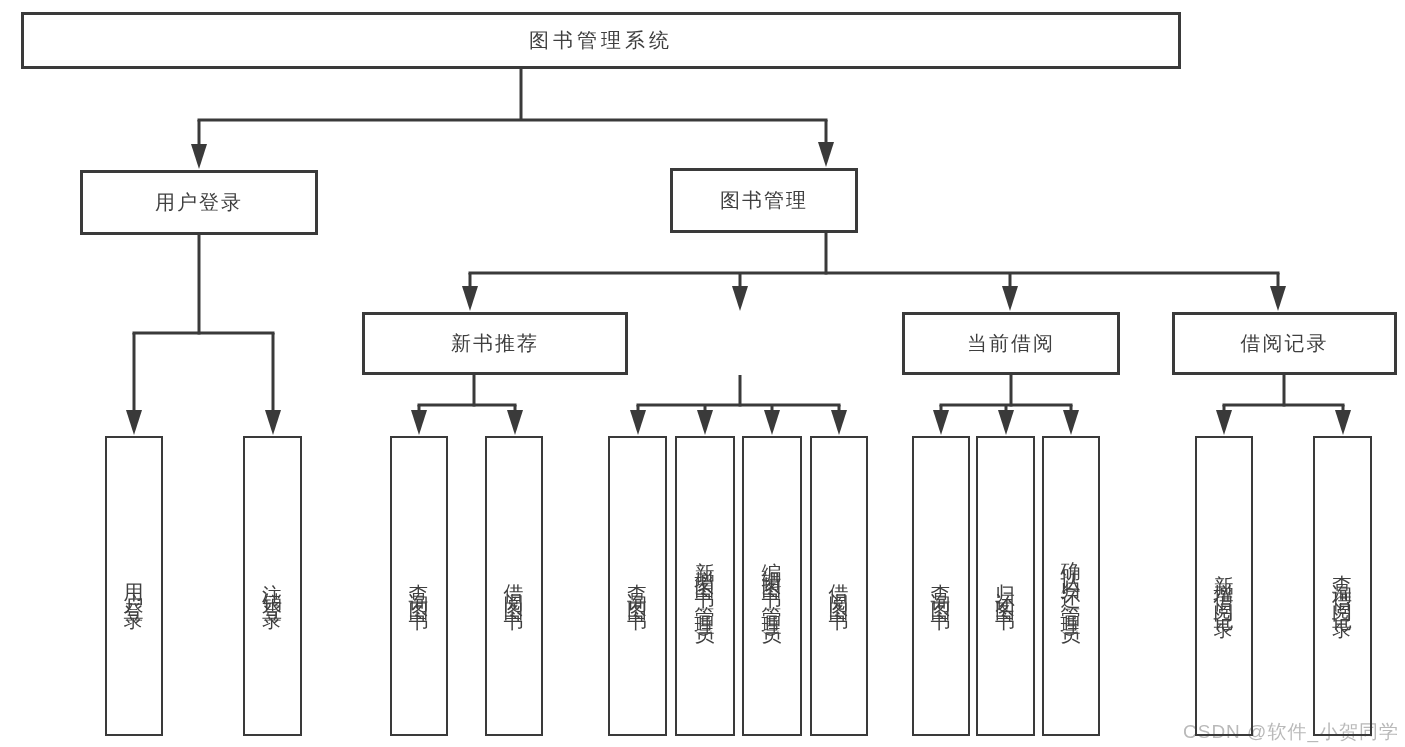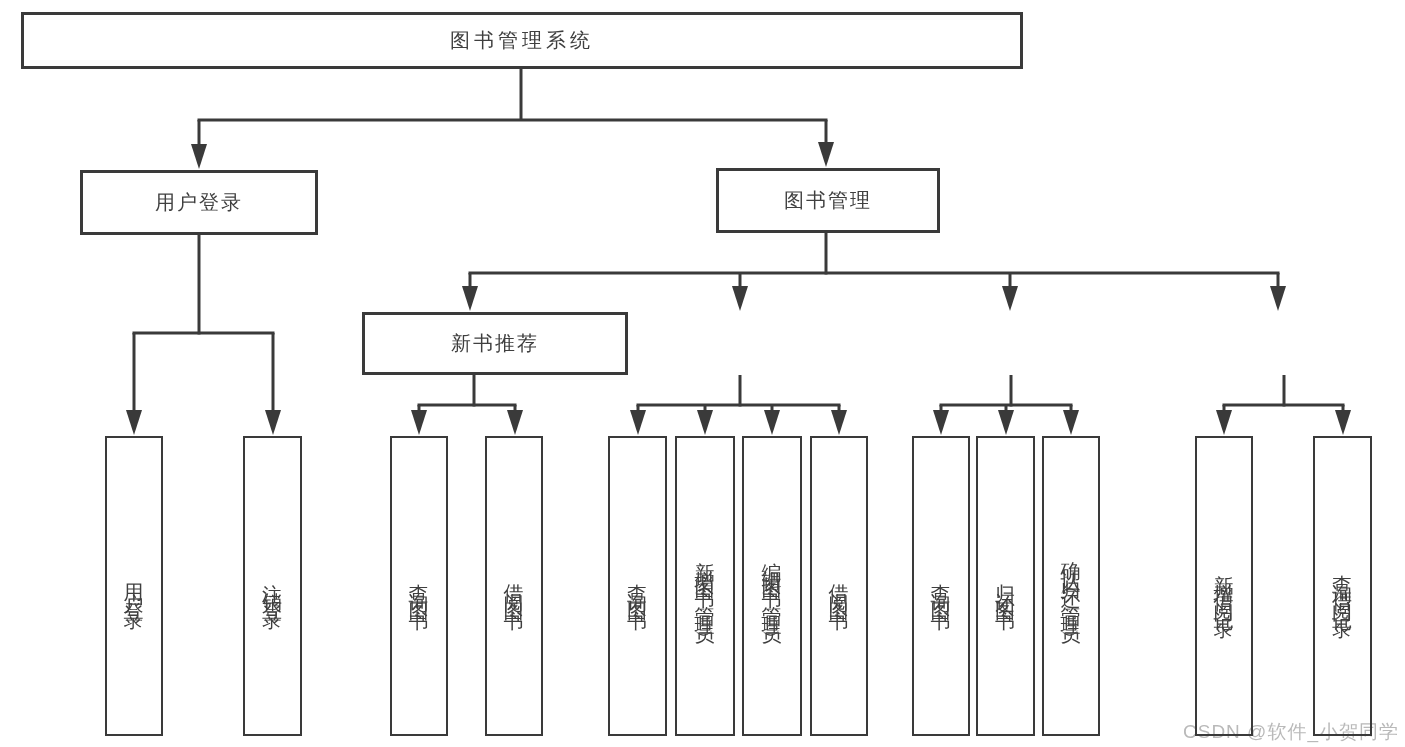--- a/index.html
+++ b/index.html
@@ -109,33 +109,39 @@
       <polygon points="772,435 764,410 780,410"></polygon>
       <polygon points="839,435 831,410 847,410"></polygon>
       <polygon points="941,435 933,410 949,410"></polygon>
       <polygon points="1006,435 998,410 1014,410"></polygon>
       <polygon points="1071,435 1063,410 1079,410"></polygon>
       <polygon points="1224,435 1216,410 1232,410"></polygon>
       <polygon points="1343,435 1335,410 1351,410"></polygon>
     </g>
   </svg>
 
-  <div class="node root h" style="left:21px;top:12px;width:1002px;height:57px">
+  <div class="node root h" style="left:21px;top:12px;width:1160px;height:57px">
     <span>图书管理系统</span>
   </div>
 
   <div class="node h" style="left:80px;top:170px;width:238px;height:65px">
     <span>用户登录</span>
   </div>
-  <div class="node h" style="left:716px;top:168px;width:224px;height:65px">
+  <div class="node h" style="left:670px;top:168px;width:188px;height:65px">
     <span>图书管理</span>
   </div>
 
   <div class="node h" style="left:362px;top:312px;width:266px;height:63px">
     <span>新书推荐</span>
+  </div>
+  <div class="node h" style="left:902px;top:312px;width:218px;height:63px">
+    <span>当前借阅</span>
+  </div>
+  <div class="node h" style="left:1172px;top:312px;width:225px;height:63px">
+    <span>借阅记录</span>
   </div>
 
   <div class="node leaf" style="left:105px;top:436px;width:58px;height:300px">
     <span class="vtext">用户登录</span>
   </div>
   <div class="node leaf" style="left:243px;top:436px;width:59px;height:300px">
     <span class="vtext">注销登录</span>
   </div>
 
   <div class="node leaf" style="left:390px;top:436px;width:58px;height:300px">

